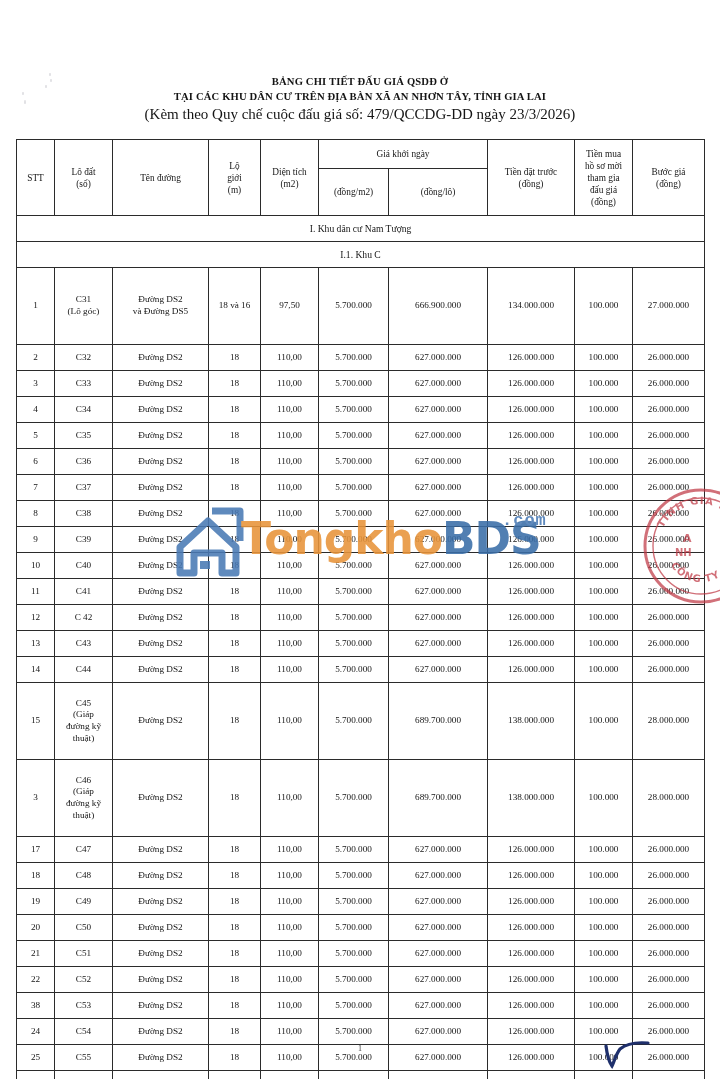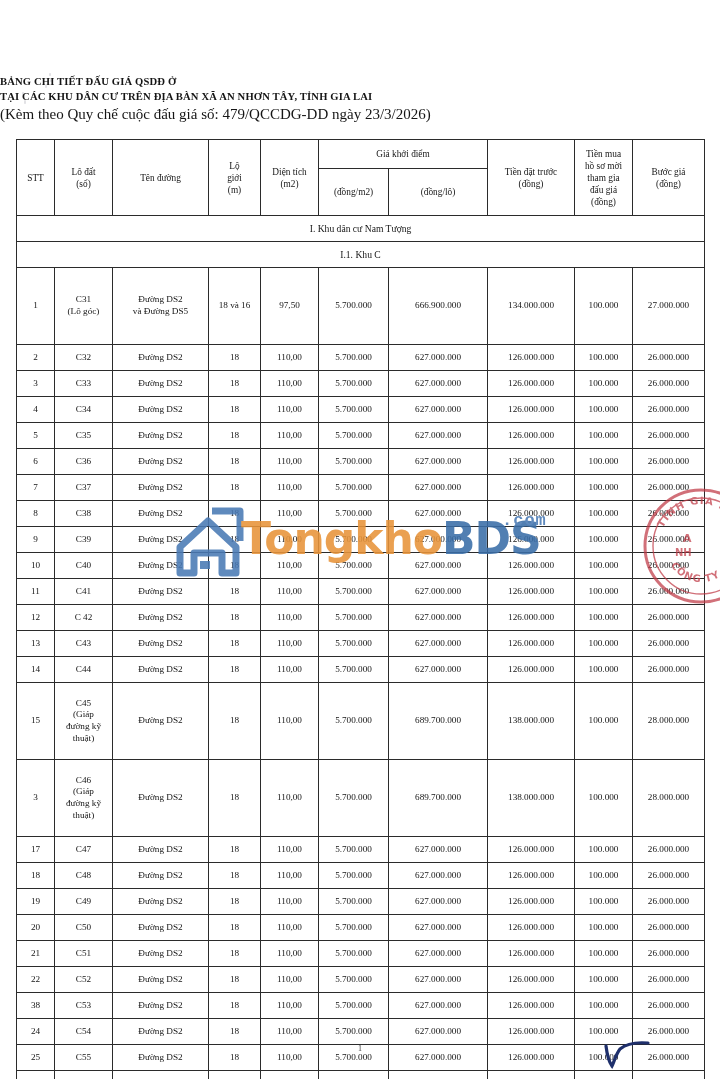--- a/index.html
+++ b/index.html
@@ -10,21 +10,21 @@
     color:#151515;
     position:relative;
     overflow:hidden;
   }
   .page{position:relative;width:720px;height:1079px;}
 
   
   .speck{position:absolute;background:#c9c9cd;border-radius:40%;opacity:.55;}
 
   
-  .titleblock{position:absolute;left:0;top:74px;width:720px;}
+  .titleblock{position:absolute;left:0;top:74px;width:720px;text-align:center;}
   .t1{font-size:10.6px;font-weight:bold;letter-spacing:.15px;line-height:15px;}
   .t2{font-size:10.6px;font-weight:bold;letter-spacing:.15px;line-height:16px;}
   .t3{font-size:15px;line-height:16px;margin-top:1px;}
 
   
   table.maintable{
     position:absolute;left:16px;top:139px;
     width:688px;
     border-collapse:collapse;
     table-layout:fixed;
@@ -144,21 +144,21 @@
         <th rowspan="2" class="hdr-tall">Tên đường</th>
         <th rowspan="2" class="hdr-tall">
           <div>Lộ</div>
           <div>giới</div>
           <div>(m)</div>
         </th>
         <th rowspan="2" class="hdr-tall">
           <div>Diện tích</div>
           <div>(m2)</div>
         </th>
-        <th colspan="2" style="height:28px">Giá khởi điểm</th>
+        <th colspan="2" style="height:28px">Giá khởi ngày</th>
         <th rowspan="2" class="hdr-tall">
           <div>Tiền đặt trước</div>
           <div>(đồng)</div>
         </th>
         <th rowspan="2" class="hdr-tall">
           <div>Tiền mua</div>
           <div>hồ sơ mời</div>
           <div>tham gia</div>
           <div>đấu giá</div>
           <div>(đồng)</div>

